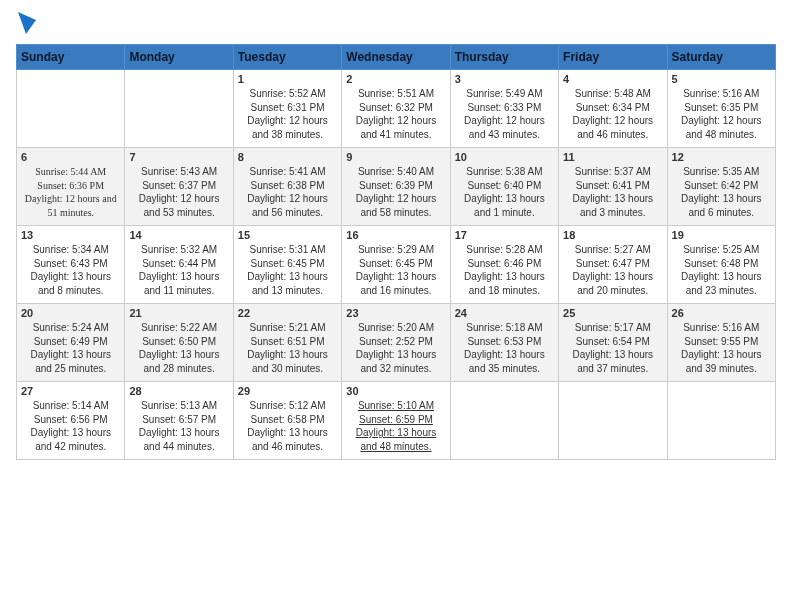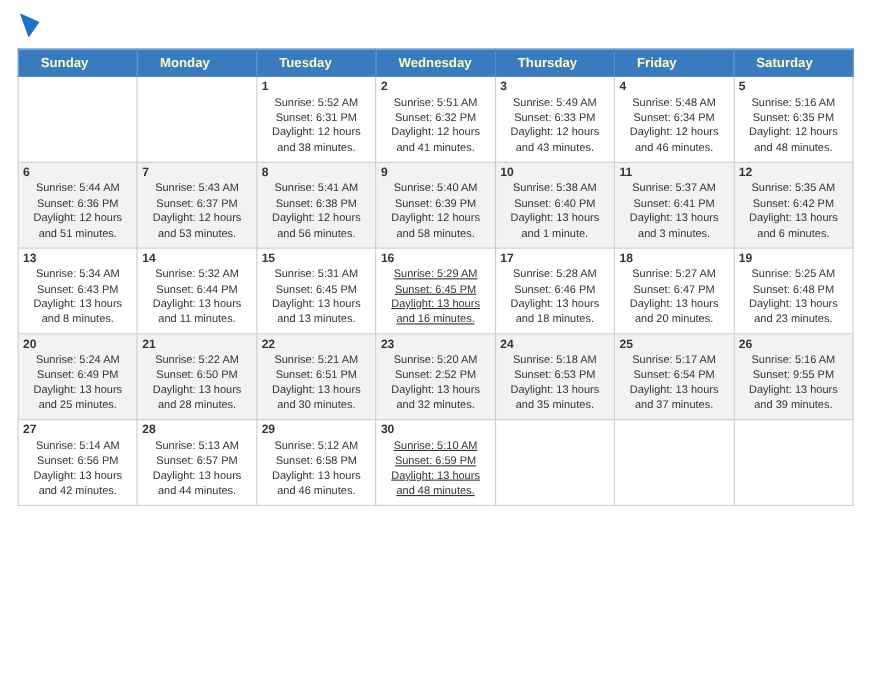--- a/index.html
+++ b/index.html
@@ -50,24 +50,24 @@
       font-size: 15px;
       color: #555;
     }
     table {
       width: 100%;
       border-collapse: collapse;
       table-layout: fixed;
     }
     thead tr th {
       background: #3a7abf;
-      color: #fef9c3;
+      color: #0f172a;
       font-size: 12px;
       font-weight: bold;
-      padding: 5px 20px;
+      padding: 5px 4px;
       text-align: left;
       border: 1px solid #5090cf;
     }
     tbody tr td {
       vertical-align: top;
       border: 1px solid #ccc;
       padding: 3px 4px;
       font-size: 9.5px;
       color: #333;
       height: 78px;
@@ -162,21 +162,21 @@
           <td>
             <span class="day-num">5</span>
             <div class="cell-text" style="white-space: pre-line;">Sunrise: 5:16 AM
 Sunset: 6:35 PM
 Daylight: 12 hours and 48 minutes.</div>
           </td>
         </tr>
         <tr>
           <td>
             <span class="day-num">6</span>
-            <div class="cell-text" style="white-space: pre-line;">Sunrise: 5:44 AM
+            <div class="cell-text" style="white-space: pre-line; font-family: Liberation Serif, serif;">Sunrise: 5:44 AM
 Sunset: 6:36 PM
 Daylight: 12 hours and 51 minutes.</div>
           </td>
           <td>
             <span class="day-num">7</span>
             <div class="cell-text" style="white-space: pre-line;">Sunrise: 5:43 AM
 Sunset: 6:37 PM
 Daylight: 12 hours and 53 minutes.</div>
           </td>
           <td>
@@ -224,21 +224,21 @@
 Daylight: 13 hours and 11 minutes.</div>
           </td>
           <td>
             <span class="day-num">15</span>
             <div class="cell-text" style="white-space: pre-line;">Sunrise: 5:31 AM
 Sunset: 6:45 PM
 Daylight: 13 hours and 13 minutes.</div>
           </td>
           <td>
             <span class="day-num">16</span>
-            <div class="cell-text" style="white-space: pre-line; text-decoration: underline;">Sunrise: 5:29 AM
+            <div class="cell-text" style="white-space: pre-line;">Sunrise: 5:29 AM
 Sunset: 6:45 PM
 Daylight: 13 hours and 16 minutes.</div>
           </td>
           <td>
             <span class="day-num">17</span>
             <div class="cell-text" style="white-space: pre-line;">Sunrise: 5:28 AM
 Sunset: 6:46 PM
 Daylight: 13 hours and 18 minutes.</div>
           </td>
           <td>

